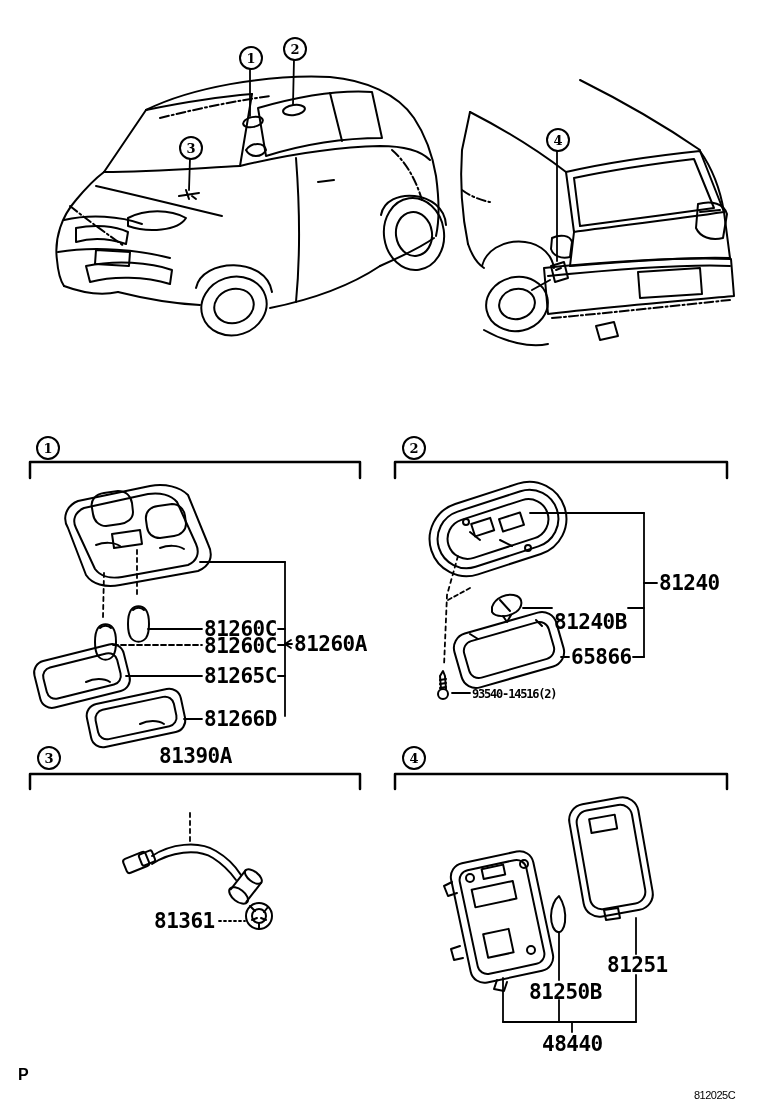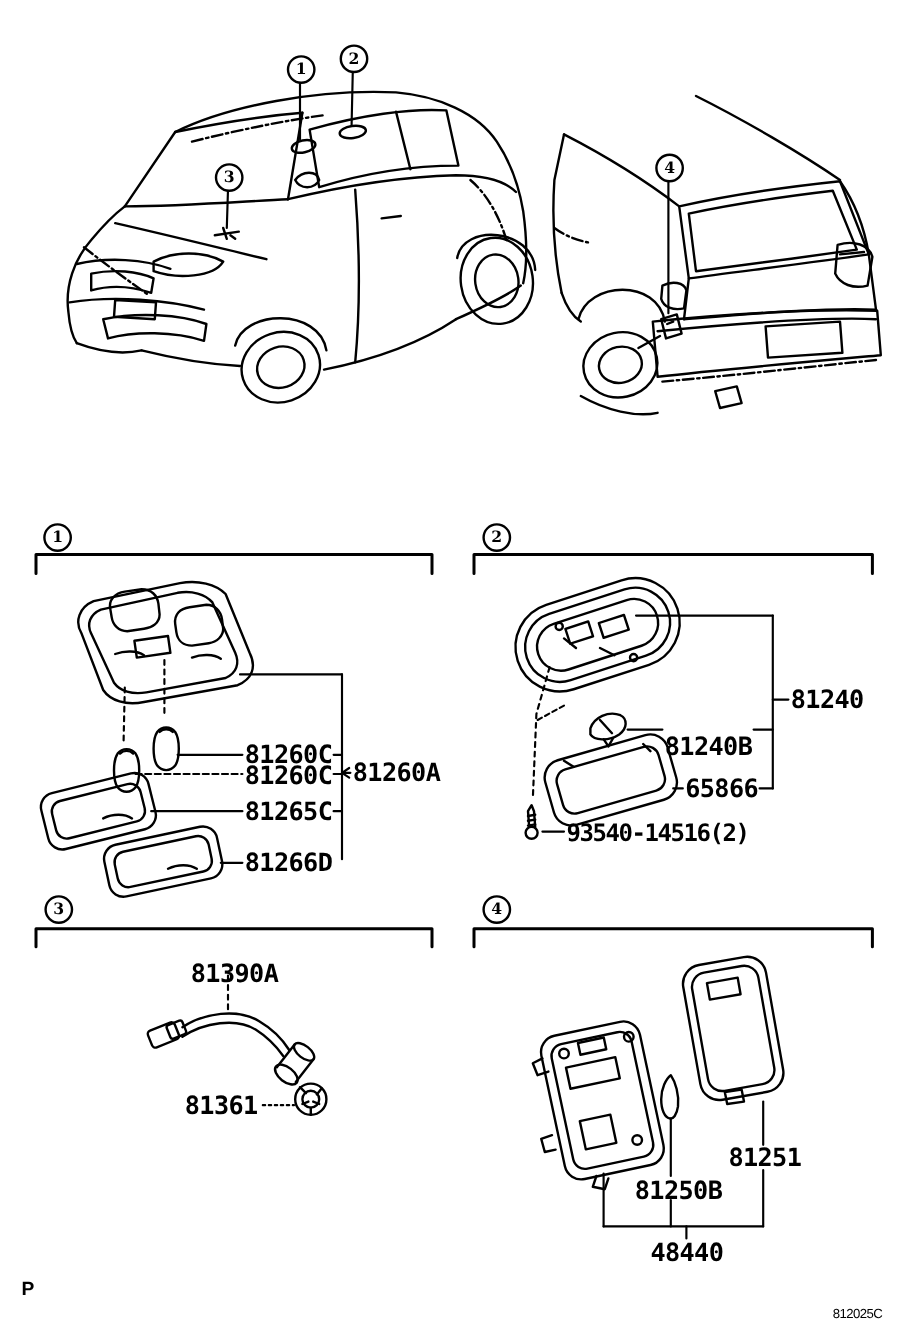--- a/index.html
+++ b/index.html
@@ -1,21 +1,21 @@
 <!DOCTYPE html>
 <html><head>
 <meta charset="utf-8">
 <style>
   html,body{margin:0;padding:0;background:#fff;}
   .page{position:relative;width:760px;height:1112px;background:#ffffff;overflow:hidden;
         font-family:"DejaVu Sans Mono",monospace;}
   .art{position:absolute;left:0;top:0;}
   .part-label{position:absolute;font-weight:bold;font-size:21px;letter-spacing:-0.5px;
               line-height:20px;color:#000;white-space:nowrap;}
-  .part-label.sm{font-size:20px;letter-spacing:-1.2px;}
+  .part-label.sm{font-size:12px;letter-spacing:-1.2px;}
   .callout{position:absolute;width:20px;height:20px;border:2px solid #000;border-radius:50%;
            display:flex;align-items:center;justify-content:center;background:#fff;
            font-family:"DejaVu Serif",serif;font-weight:bold;font-size:13px;color:#000;z-index:3;}
   .corner-letter{position:absolute;left:18px;top:1066px;font-family:"Liberation Sans",sans-serif;
                  font-weight:bold;font-size:16px;color:#000;}
   .drawing-number{position:absolute;left:694px;top:1089px;font-family:"Liberation Sans",sans-serif;
                   font-size:11px;letter-spacing:-0.5px;color:#000;}
 </style>
 </head>
 <body>
@@ -262,21 +262,21 @@
   <div class="part-label" style="left:204px;top:636px">81260C</div>
   <div class="part-label" style="left:204px;top:666px">81265C</div>
   <div class="part-label" style="left:204px;top:709px">81266D</div>
   <div class="part-label" style="left:294px;top:634px">81260A</div>
 
   <div class="part-label" style="left:659px;top:573px">81240</div>
   <div class="part-label" style="left:554px;top:612px">81240B</div>
   <div class="part-label" style="left:571px;top:647px">65866</div>
   <div class="part-label sm" style="left:472px;top:684px">93540-14516(2)</div>
 
-  <div class="part-label" style="left:159px;top:801px">81390A</div>
+  <div class="part-label" style="left:159px;top:746px">81390A</div>
   <div class="part-label" style="left:154px;top:911px">81361</div>
 
   <div class="part-label" style="left:607px;top:955px">81251</div>
   <div class="part-label" style="left:529px;top:982px">81250B</div>
   <div class="part-label" style="left:542px;top:1034px">48440</div>
 
   <div class="corner-letter">P</div>
   <div class="drawing-number">812025C</div>
 
 </div>

